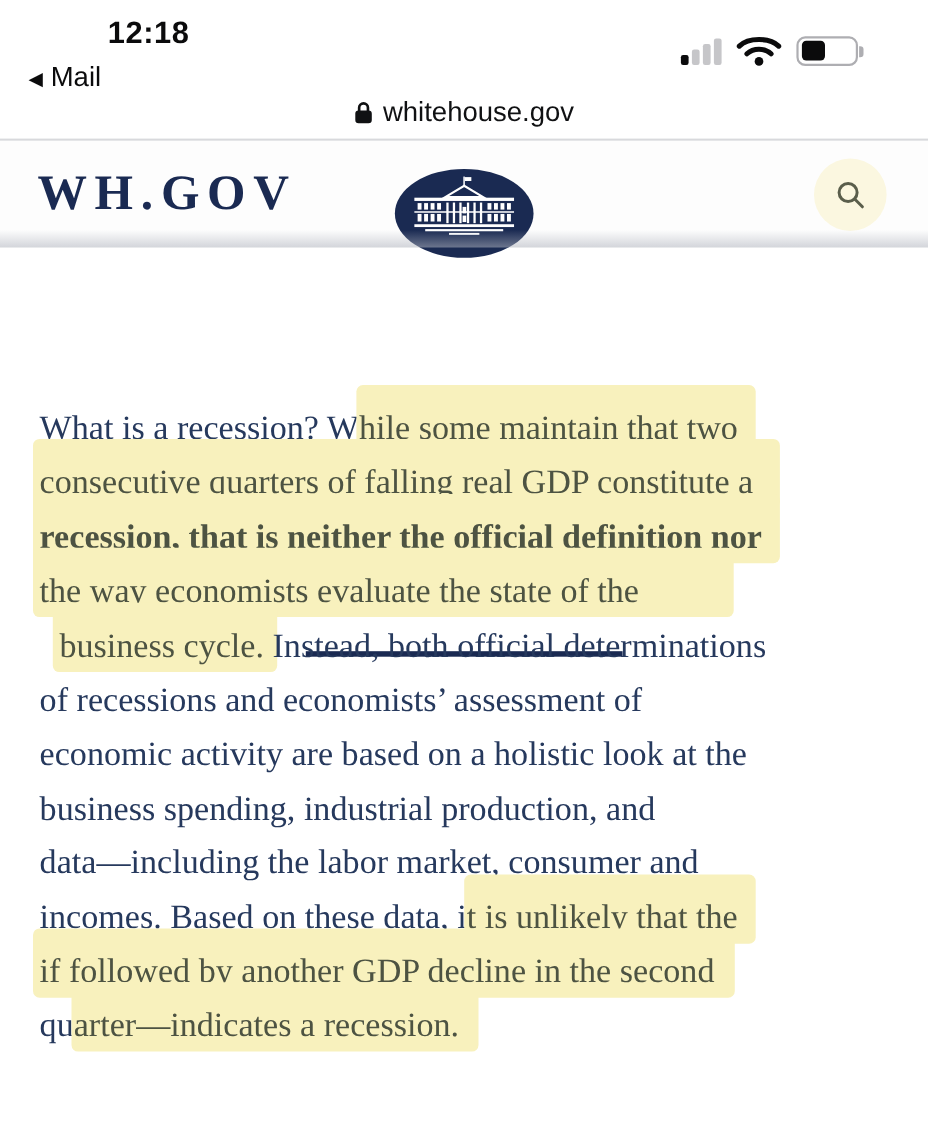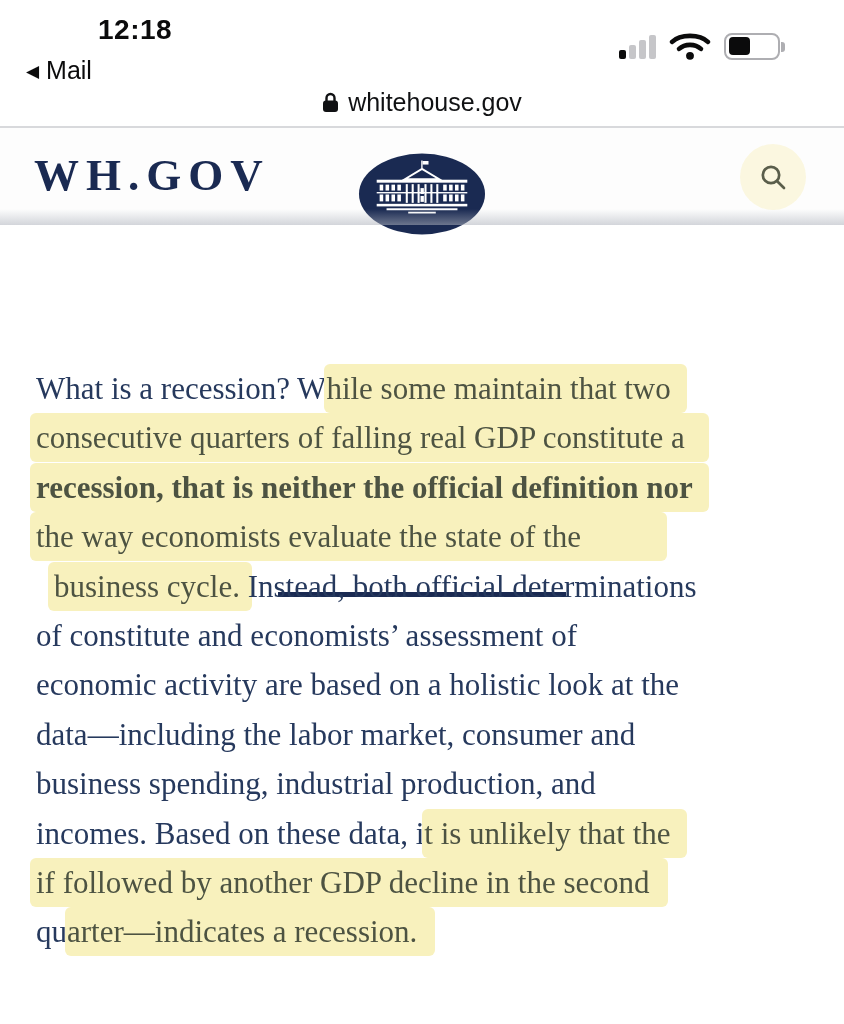--- a/index.html
+++ b/index.html
@@ -48,21 +48,21 @@
   .logo{position:absolute;left:50%;top:24px;transform:translateX(-50%);width:130px;height:84px;cursor:pointer;}
   .search-btn{position:absolute;right:38px;top:16px;width:66px;height:66px;border:none;
     border-radius:50%;background:var(--search-bg);display:flex;align-items:center;justify-content:center;cursor:pointer;}
 
   
   .divider{width:288px;height:5px;background:var(--brand-navy);margin:296px auto 0;position:absolute;left:278px;top:296px;}
   .article{position:absolute;top:364px;left:0;width:100%;padding:0 24px 0 36px;}
   .line{font-family:"Liberation Serif",serif;font-size:31px;line-height:49.4px;
     white-space:pre;color:var(--body-text);}
   .hl{background:var(--hl-bg);color:var(--hl-text);border-radius:6px;
-    padding:7px 8px 7px 6px;margin:-5px -8px -7px -6px;text-align:right;}
+    padding:21px 8px 7px 6px;margin:-5px -8px -7px -6px;text-align:right;}
 </style>
 </head>
 <body>
 
 <div class="screen">
 
   <div class="status-area">
     <div class="time">12:18</div>
 
     <div class="back-link">
@@ -159,23 +159,23 @@
 
   <div class="divider"></div>
 
   <main class="article">
     <div id="paragraph">
         <div class="line"><span>What is a recession? W</span><span class="hl" style="padding-right: 16px; margin-right: -16px; padding-left: 2px; margin-left: -2px;">hile some maintain that two</span></div>
         <div class="line"><span class="hl" style="padding-right: 24px; margin-right: -24px;">consecutive quarters of falling real GDP constitute a</span></div>
         <div class="line"><span class="hl" style="padding-right: 16px; margin-right: -16px; font-weight: bold;">recession, that is neither the official definition nor</span></div>
         <div class="line"><span class="hl" style="padding-right: 86px; margin-right: -86px;">the way economists evaluate the state of the</span></div>
         <div class="line"><span class="hl" style="padding-right: 12px; margin-right: -12px; margin-left: 12px;">business cycle.</span><span> Instead, both official determinations</span></div>
-        <div class="line"><span>of constitute and economists’ assessment of</span></div>
+        <div class="line"><span>of recessions and economists’ assessment of</span></div>
         <div class="line"><span>economic activity are based on a holistic look at the</span></div>
+        <div class="line"><span>business spending, industrial production, and</span></div>
         <div class="line"><span>data—including the labor market, consumer and</span></div>
-        <div class="line"><span>business spending, industrial production, and</span></div>
         <div class="line"><span>incomes. Based on these data, i</span><span class="hl" style="padding-right: 16px; margin-right: -16px; padding-left: 2px; margin-left: -2px;">t is unlikely that the</span></div>
         <div class="line"><span class="hl" style="padding-right: 18px; margin-right: -18px;">if followed by another GDP decline in the second</span></div>
         <div class="line"><span>qu</span><span class="hl" style="padding-right: 18px; margin-right: -18px; padding-left: 2px; margin-left: -2px;">arter—indicates a recession.</span></div>
       </div>
   </main>
 
 </div>
 
 </body></html>

